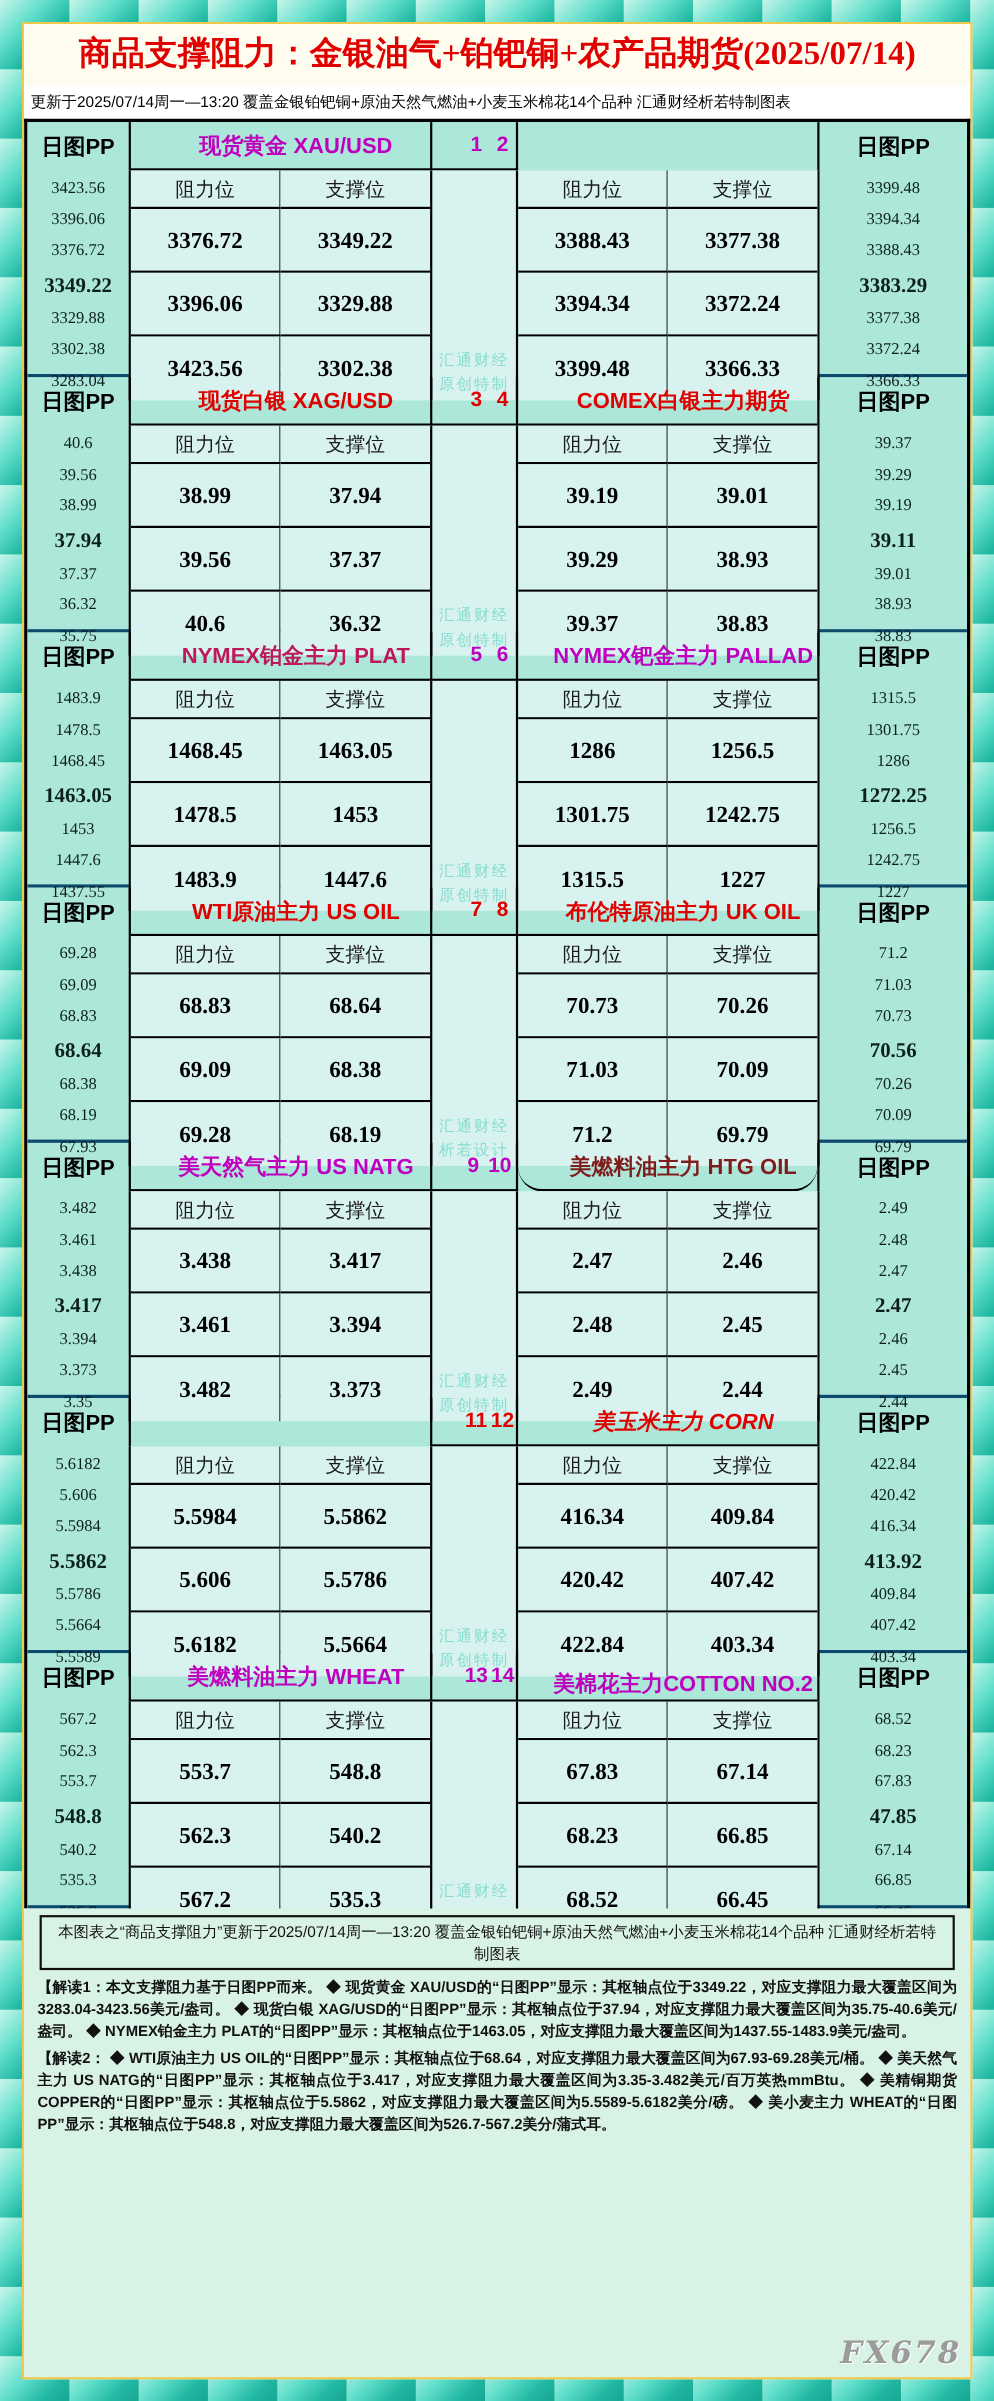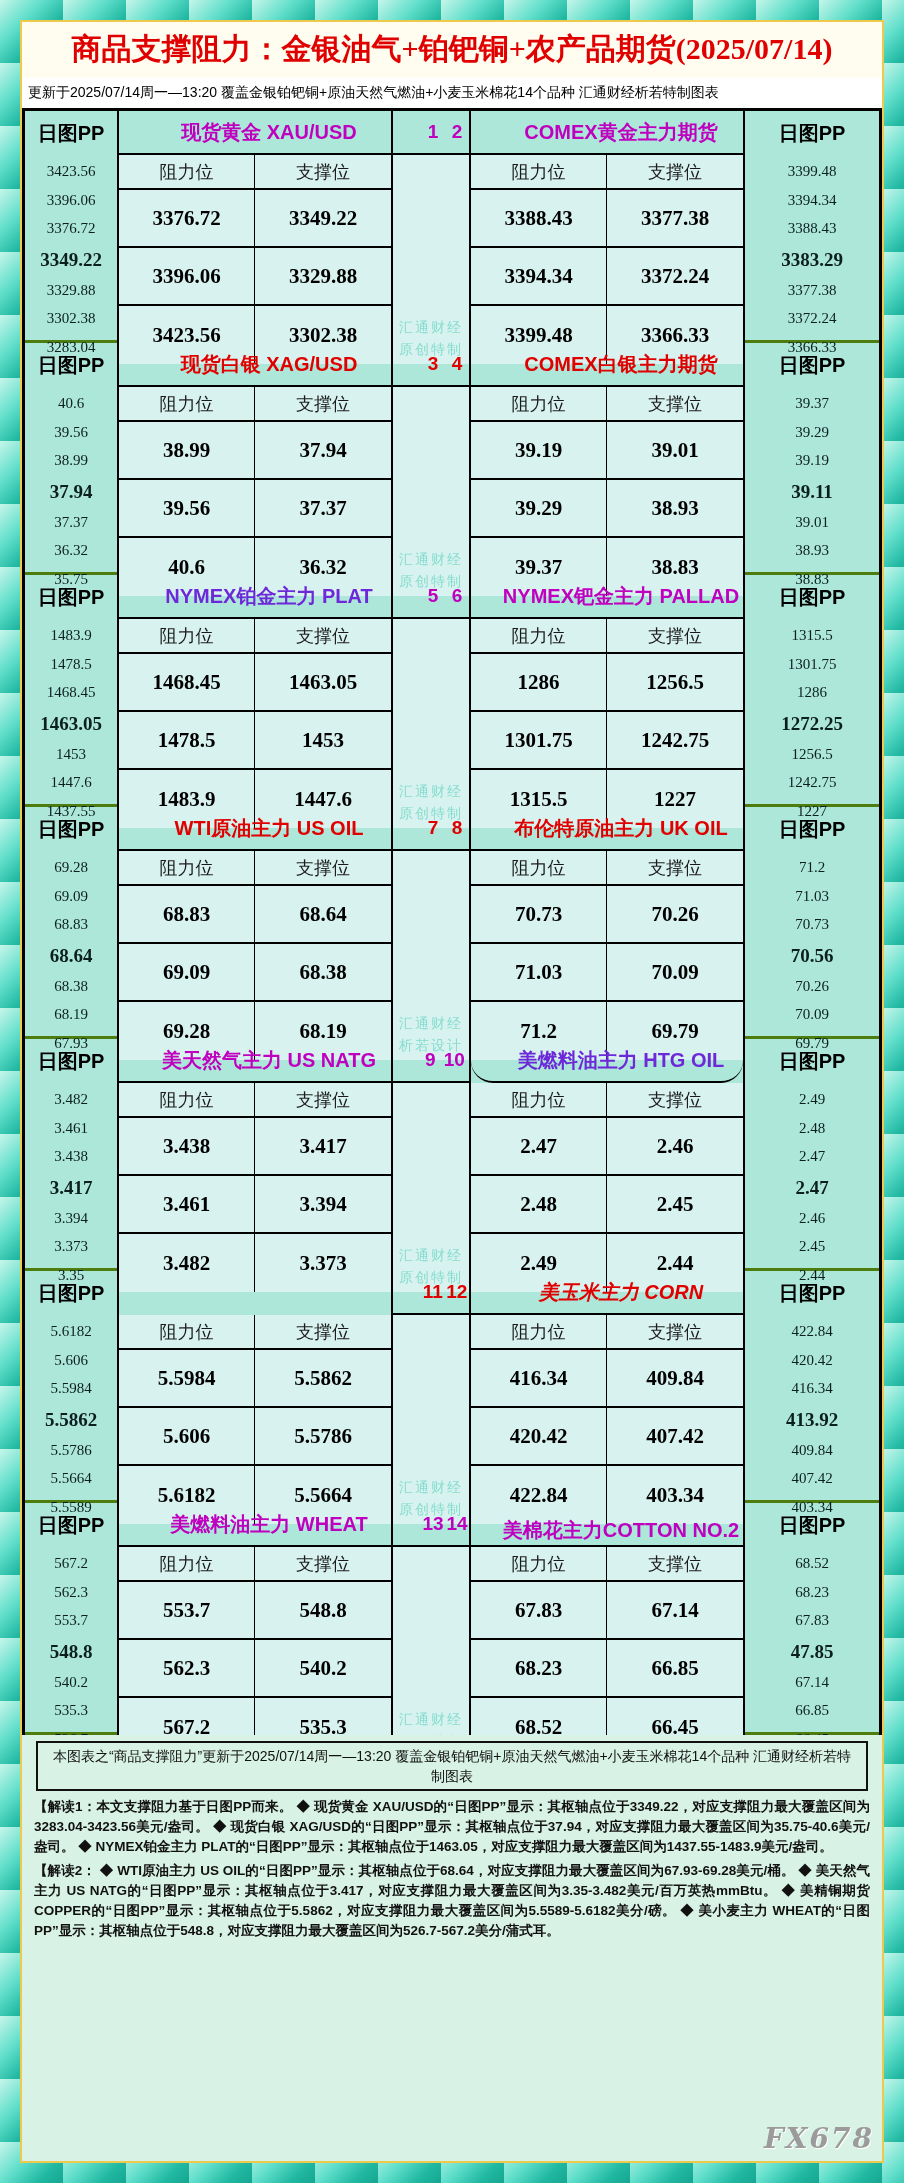--- a/index.html
+++ b/index.html
@@ -22,21 +22,21 @@
   }
   .subtitle-bar{
     height:30px;line-height:28px;background:#ffffff;color:#000;
     font-size:14px;padding-left:6px;white-space:nowrap;overflow:hidden;
   }
   .blocks{
     border:3px solid #000;border-bottom:none;box-sizing:border-box;
     background:#ade7d9;
   }
   .block{
-    height:232px;box-sizing:border-box;border-bottom:3px solid #4d7c0f;
+    height:232px;box-sizing:border-box;border-bottom:3px solid #0c4a6e;
     display:grid;
     grid-template-columns:94px 136px 136px 80px 136px 136px 136px;
     grid-template-rows:44px 35px 58px 58px 58px;
     background:#ade7d9;
   }
   .cell{box-sizing:border-box;display:flex;align-items:center;justify-content:center;}
   .pp-label{font-weight:bold;font-size:20px;color:#000;}
   .name{font-weight:bold;font-size:20px;white-space:nowrap;overflow:hidden;}
   .nums{font-weight:bold;font-size:19px;justify-content:space-around;}
   .name,.nums{border-bottom:2px solid #000;padding-left:28px;}
@@ -75,21 +75,20 @@
   <div class="title-bar">商品支撑阻力：金银油气+铂钯铜+农产品期货(2025/07/14)</div>
   <div class="subtitle-bar">更新于2025/07/14周一—13:20 覆盖金银铂钯铜+原油天然气燃油+小麦玉米棉花14个品种 汇通财经析若特制图表</div>
   <div class="blocks" id="blocks">
       <div class="block">
         <div class="cell pp-label vr2" style="grid-area: 1 / 1;">日图PP</div>
         <div class="cell name" style="grid-area: 1 / 2 / auto / span 2; color: rgb(191, 0, 191);">现货黄金 XAU/USD</div>
         <div class="cell nums vl2 vr2" style="grid-area: 1 / 4; color: rgb(191, 0, 191);">
           <div class="cell ">1</div>
           <div class="cell ">2</div>
         </div>
-        <div class="cell name" style="grid-area: 1 / 5 / auto / span 2; color: rgb(191, 0, 191);">COMEX黄金主力期货</div>
         <div class="cell pp-label vl2" style="grid-area: 1 / 7;">日图PP</div>
         <div class="cell pp-stack vr2" style="grid-area: 2 / 1 / span 4;">
           <div class="cell ppv">3423.56</div>
           <div class="cell ppv">3396.06</div>
           <div class="cell ppv">3376.72</div>
           <div class="cell ppv pivot">3349.22</div>
           <div class="cell ppv">3329.88</div>
           <div class="cell ppv">3302.38</div>
           <div class="cell ppv">3283.04</div>
         </div>
@@ -166,21 +165,21 @@
         <div class="cell val" style="grid-area: 5 / 3;">36.32</div>
         <div class="cell val thin-r" style="grid-area: 5 / 5;">39.37</div>
         <div class="cell val" style="grid-area: 5 / 6;">38.83</div>
         <div class="cell mid vl2 vr2" style="grid-area: 2 / 4 / span 4;">
           <div class="cell wm">汇通财经</div>
           <div class="cell wm">原创特制</div>
         </div>
       </div>
       <div class="block">
         <div class="cell pp-label vr2" style="grid-area: 1 / 1;">日图PP</div>
-        <div class="cell name" style="grid-area: 1 / 2 / auto / span 2; color: #6d28d9; text-align: right;">NYMEX铂金主力 PLAT</div>
+        <div class="cell name" style="grid-area: 1 / 2 / auto / span 2; color: #be185d; text-align: right;">NYMEX铂金主力 PLAT</div>
         <div class="cell nums vl2 vr2" style="grid-area: 1 / 4; color: rgb(191, 0, 191);">
           <div class="cell ">5</div>
           <div class="cell ">6</div>
         </div>
         <div class="cell name" style="grid-area: 1 / 5 / auto / span 2; color: rgb(191, 0, 191);">NYMEX钯金主力 PALLAD</div>
         <div class="cell pp-label vl2" style="grid-area: 1 / 7;">日图PP</div>
         <div class="cell pp-stack vr2" style="grid-area: 2 / 1 / span 4;">
           <div class="cell ppv">1483.9</div>
           <div class="cell ppv">1478.5</div>
           <div class="cell ppv">1468.45</div>
@@ -267,21 +266,21 @@
           <div class="cell wm">析若设计</div>
         </div>
       </div>
       <div class="block">
         <div class="cell pp-label vr2" style="grid-area: 1 / 1;">日图PP</div>
         <div class="cell name" style="grid-area: 1 / 2 / auto / span 2; color: rgb(191, 0, 191);">美天然气主力 US NATG</div>
         <div class="cell nums vl2 vr2" style="grid-area: 1 / 4; color: rgb(191, 0, 191);">
           <div class="cell ">9</div>
           <div class="cell ">10</div>
         </div>
-        <div class="cell name" style="grid-area: 1 / 5 / auto / span 2; color: #6d28d9; border-radius: 22px;">美燃料油主力 HTG OIL</div>
+        <div class="cell name" style="grid-area: 1 / 5 / auto / span 2; color: #7f1d1d; border-radius: 22px;">美燃料油主力 HTG OIL</div>
         <div class="cell pp-label vl2" style="grid-area: 1 / 7;">日图PP</div>
         <div class="cell pp-stack vr2" style="grid-area: 2 / 1 / span 4;">
           <div class="cell ppv">3.482</div>
           <div class="cell ppv">3.461</div>
           <div class="cell ppv">3.438</div>
           <div class="cell ppv pivot">3.417</div>
           <div class="cell ppv">3.394</div>
           <div class="cell ppv">3.373</div>
           <div class="cell ppv">3.35</div>
         </div>

